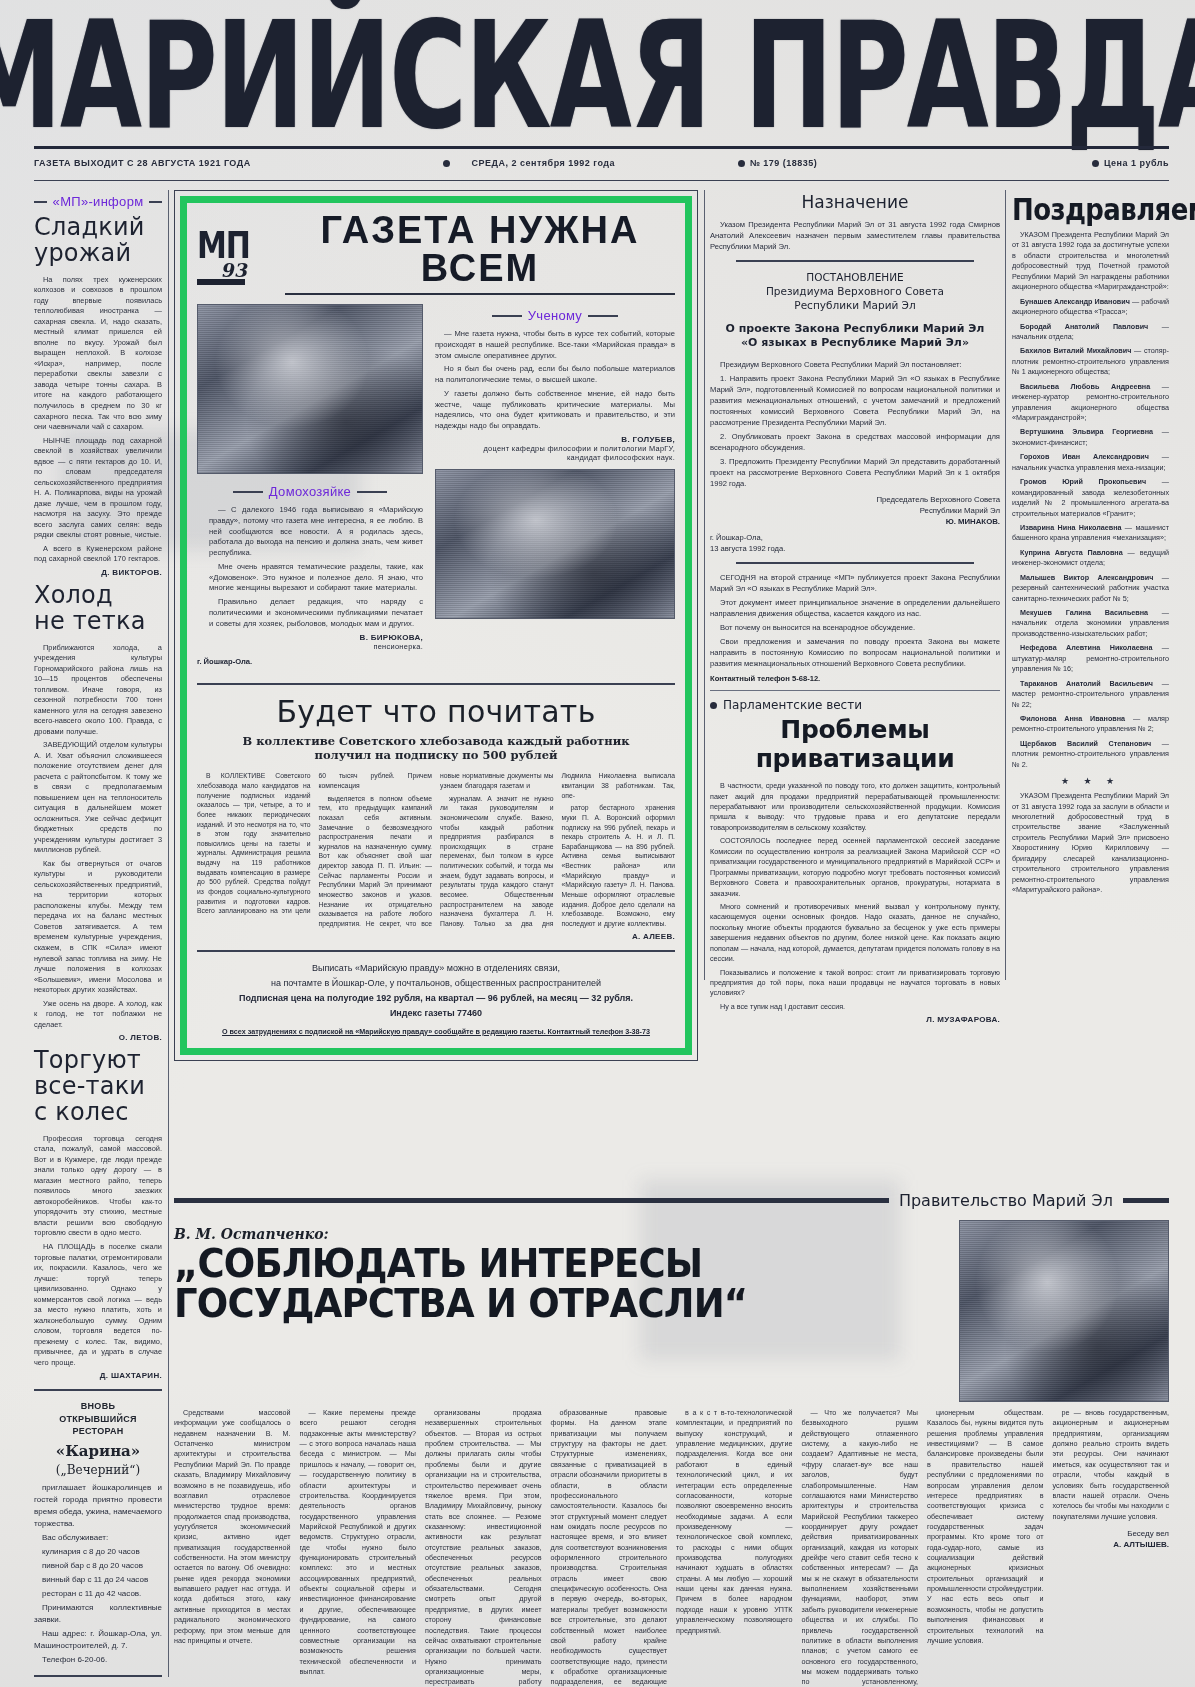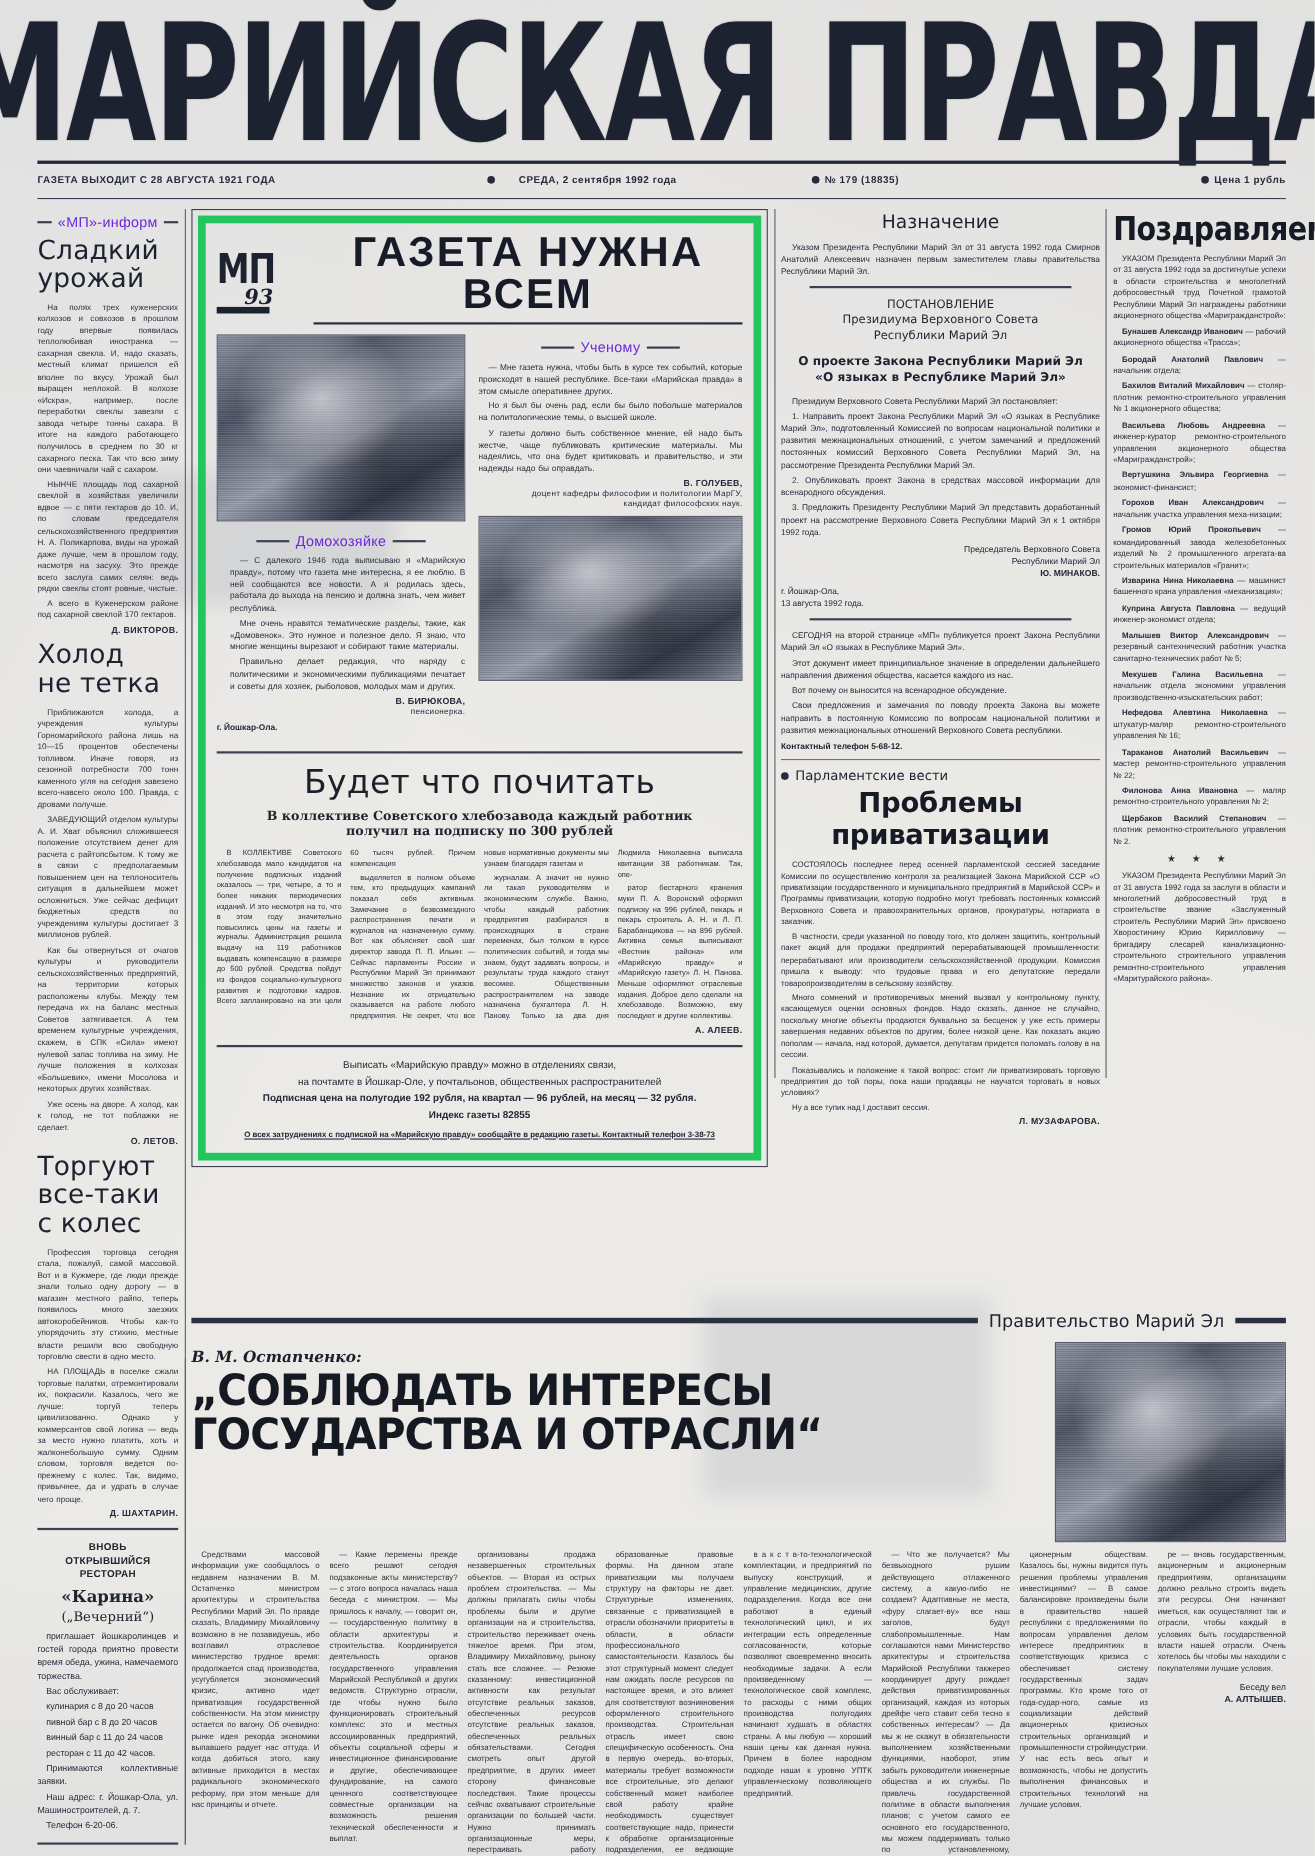--- a/index.html
+++ b/index.html
@@ -374,38 +374,38 @@
               </div>
               <div class="photo photo2"></div>
             </div>
           </div>
 
           <div class="sep-full"></div>
 
           <h2 class="head-b">Будет что почитать</h2>
           <div class="subhead-serif">
             <span>В коллективе Советского хлебозавода каждый работник</span><br>
-            <span>получил на подписку по 300 рублей</span>
+            <span>получил на подписку по 500 рублей</span>
           </div>
 
           <div class="four-col body-text" style="font-size:6.8px;">
             <p>В КОЛЛЕКТИВЕ Советского хлебозавода мало кандидатов на получение подписных изданий оказалось — три, четыре, а то и более никаких периодических изданий. И это несмотря на то, что в этом году значительно повысились цены на газеты и журналы. Администрация решила выдачу на 119 работников выдавать компенсацию в размере до 500 рублей. Средства пойдут из фондов социально-культурного развития и подготовки кадров. Всего запланировано на эти цели 60 тысяч рублей. Причем компенсация</p>
             <p>выделяется в полном объеме тем, кто предыдущих кампаний показал себя активным. Замечание о безвозмездного распространения печати и журналов на назначенную сумму. Вот как объясняет свой шаг директор завода П. П. Ильин: — Сейчас парламенты России и Республики Марий Эл принимают множество законов и указов. Незнание их отрицательно сказывается на работе любого предприятия. Не секрет, что все новые нормативные документы мы узнаем благодаря газетам и</p>
             <p>журналам. А значит не нужно ли такая руководителям и экономическим службе. Важно, чтобы каждый работник предприятия разбирался в происходящих в стране переменах, был толком в курсе политических событий, и тогда мы знаем, будут задавать вопросы, и результаты труда каждого станут весомее. Общественным распространителем на заводе назначена бухгалтера Л. Н. Панову. Только за два дня Людмила Николаевна выписала квитанции 38 работникам. Так, опе-</p>
             <p>ратор бестарного хранения муки П. А. Воронский оформил подписку на 996 рублей, пекарь и пекарь строитель А. Н. и Л. П. Барабанщикова — на 896 рублей. Активна семья выписывают «Вестник района» или «Марийскую правду» и «Марийскую газету» Л. Н. Панова. Меньше оформляют отраслевые издания. Доброе дело сделали на хлебозаводе. Возможно, ему последуют и другие коллективы.</p>
           </div>
           <div class="byline">А. АЛЕЕВ.</div>
 
           <div class="sep-full"></div>
 
           <div class="sub-notice">
             <div class="light">Выписать «Марийскую правду» можно в отделениях  связи,</div>
             <div class="light">на почтамте в Йошкар-Оле, у почтальонов, общественных  распространителей</div>
             <div>Подписная цена на полугодие 192 рубля, на   квартал — 96 рублей, на месяц — 32 рубля.</div>
-            <div>Индекс газеты 82855</div>
+            <div>Индекс газеты 77460</div>
             <div class="tiny" style="margin-top:4px;">О всех затруднениях с подпиской на «Марийскую правду» сообщайте в редакцию газеты. Контактный телефон 3-38-73</div>
           </div>
 
         </div>
       </div>
     </div>
 
     <div class="col colC">
       <h3 class="c-head">Назначение</h3>
       <div class="doc-text">
@@ -453,22 +453,22 @@
 
       <div class="sep-hair"></div>
 
       <div class="dot-head">
         <span class="bullet"></span>
         <span>Парламентские вести</span>
       </div>
       <h2 class="priv">Проблемы приватизации</h2>
 
       <div class="doc-text" style="font-size:7.2px;">
+        <p>В частности, среди указанной по поводу того, кто должен защитить, контрольный пакет акций для продажи предприятий перерабатывающей промышленности: перерабатывают или производители сельскохозяйственной продукции. Комиссия пришла к выводу: что трудовые права и его депутатские передали товаропроизводителям в сельскому хозяйству.</p>
         <p>СОСТОЯЛОСЬ последнее перед осенней парламентской сессией заседание Комиссии по осуществлению контроля за реализацией Закона Марийской ССР «О приватизации государственного и муниципального предприятий в Марийской ССР» и Программы приватизации, которую подробно могут требовать постоянных комиссий Верховного Совета и правоохранительных органов, прокуратуры, нотариата в заказчик.</p>
-        <p>В частности, среди указанной по поводу того, кто должен защитить, контрольный пакет акций для продажи предприятий перерабатывающей промышленности: перерабатывают или производители сельскохозяйственной продукции. Комиссия пришла к выводу: что трудовые права и его депутатские передали товаропроизводителям в сельскому хозяйству.</p>
         <p>Много сомнений и противоречивых мнений вызвал у контрольному пункту, касающемуся оценки основных фондов. Надо сказать, данное не случайно, поскольку многие объекты продаются буквально за бесценок у уже есть примеры завершения недавних объектов по другим, более низкой цене. Как показать акцию пополам — начала, над которой, думается, депутатам придется поломать голову в на сессии.</p>
         <p>Показывались и положение к такой вопрос: стоит ли приватизировать торговую предприятия до той поры, пока наши продавцы не научатся торговать в новых условиях?</p>
         <p>Ну а все тупик над I доставит сессия.</p>
       </div>
       <div class="byline">Л. МУЗАФАРОВА.</div>
     </div>
 
     <div class="col colD">
       <div class="congrats">Поздравляем!</div>
       <div class="d-text">

